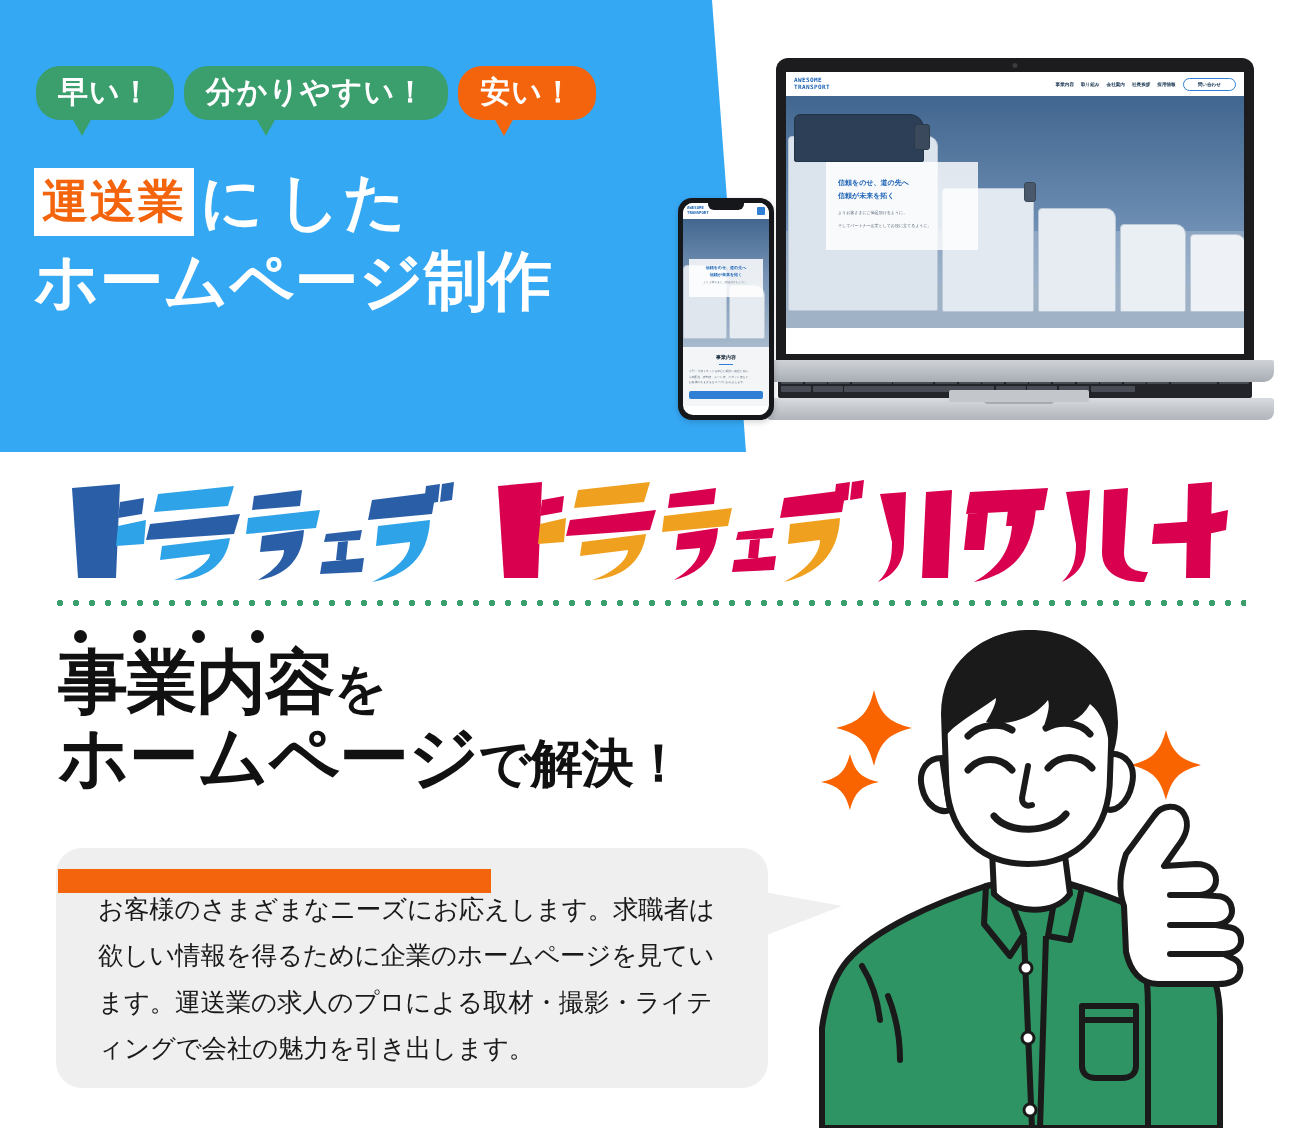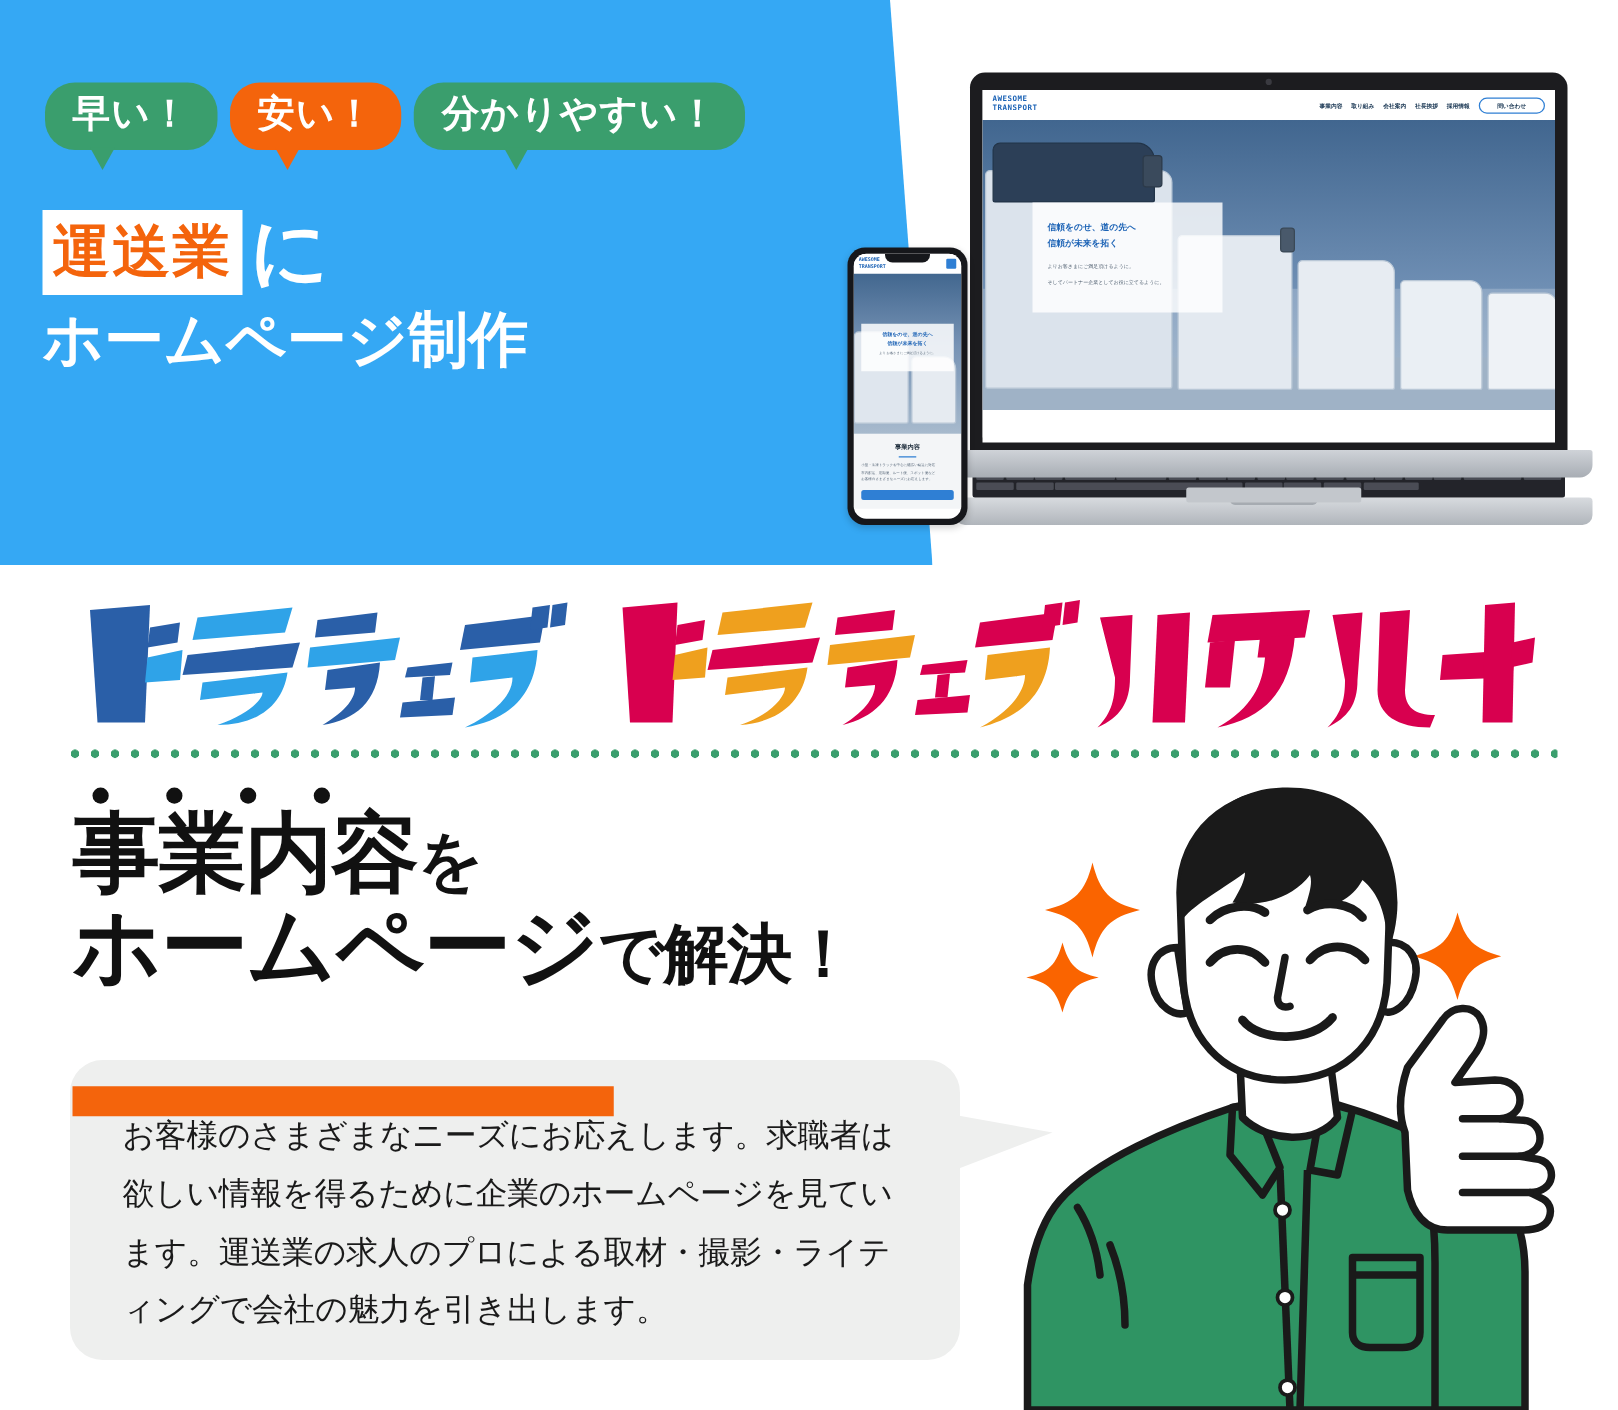--- a/index.html
+++ b/index.html
@@ -64,21 +64,21 @@
     font-size:46px; font-weight:bold; line-height:1;
     letter-spacing:2px;
   }
   .chip.orange{ color:#f4640c; }
   .chip.green{ color:#2f9463; }
   .plainw{
     color:#ffffff; font-size:62px; font-weight:bold;
     line-height:1; letter-spacing:2px; padding:0 6px;
   }
   .ht-line2{
-    color:#ffffff; font-size:48px; font-weight:bold;
+    color:#ffffff; font-size:64px; font-weight:bold;
     letter-spacing:0px; line-height:1.12; margin-top:10px;
     white-space:nowrap;
   }
 
   
   #devices{ position:absolute; left:660px; top:40px; width:634px; height:400px; }
 
   
   .laptop{ position:absolute; left:104px; top:18px; width:510px; height:360px; }
   .lid{
@@ -234,28 +234,29 @@
   #person{ position:absolute; left:818px; top:618px; width:476px; height:510px; }
 </style>
 </head>
 <body>
 
 <div id="hero">
   <div class="hero-blue"></div>
 
   <div class="badge-row">
     <div class="badge green">早い！</div>
+    <div class="badge green wide">分かりやすい！</div>
     <div class="badge orange">安い！</div>
-    <div class="badge green wide">分かりやすい！</div>
   </div>
 
   <div class="hero-title">
     <div class="ht-line ht-line1">
       <span class="chip orange">運送業</span>
       <span class="plainw">に</span>
+      <span class="plainw">した</span>
     </div>
     <div class="ht-line2">ホームページ制作</div>
   </div>
 </div>
 
 <div id="devices">
 
   <div class="laptop">
     <div class="base"></div>
     <div class="notch"></div>

